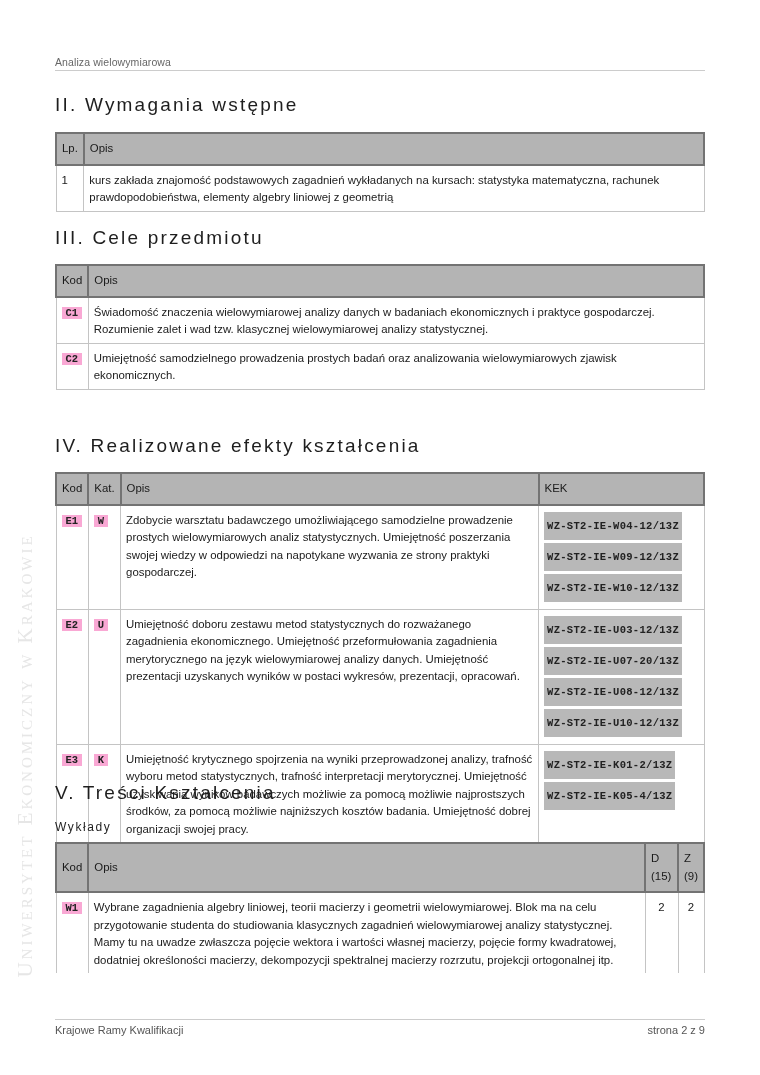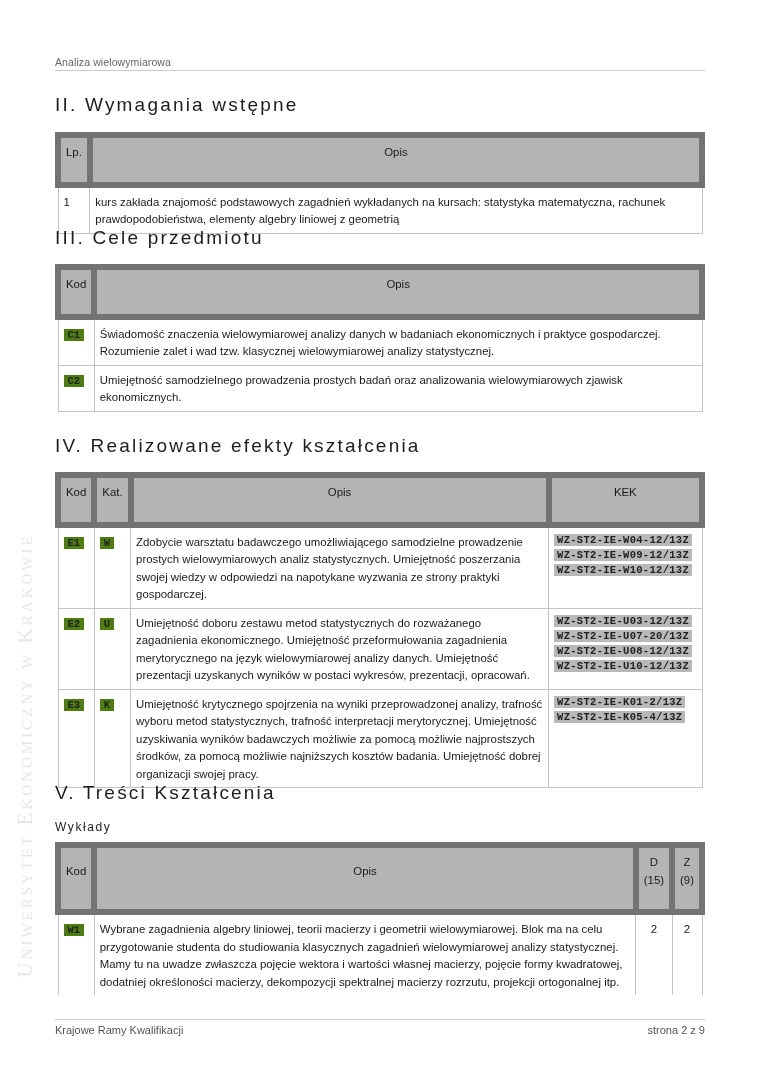--- a/index.html
+++ b/index.html
@@ -18,27 +18,27 @@
         font-family:"Liberation Serif", serif; font-size:21px; letter-spacing:3px;
         color:#e6e6e6; font-variant:small-caps; }
 
   h2 { position:absolute; left:55px; margin:0; font-weight:normal; font-size:19px;
        letter-spacing:2.2px; color:#1e1e1e;text-align:right; }
   h3 { position:absolute; left:55px; margin:0; font-weight:normal; font-size:12px;
        letter-spacing:1.6px; color:#1e1e1e; }
 
   table { position:absolute; left:55px; width:650px; border-collapse:collapse;
           font-size:11.4px; line-height:17.5px; color:#1a1a1a; }
-  th { background:#b4b4b4; font-weight:normal; text-align:center; padding:6px 5px 20px 5px;
-       border:6px solid #737373; height:16px; }
+  th { background:#b4b4b4; font-weight:normal; text-align:left; padding:6px 5px 6px 5px;
+       border:2px solid #737373; height:16px; }
   td { border:1px solid #c4c4c4; padding:6px 5px 4px 5px; vertical-align:top; }
   .code { font-family:"Liberation Mono", monospace; font-weight:bold; font-size:10.5px;
-          background:#4d7c0f; padding:0 4px; line-height:12px; display:inline-block; color:#222; }
+          background:#f9a8d4; padding:0 4px; line-height:12px; display:inline-block; color:#222; }
   .kek { display:block; font-family:"Liberation Mono", monospace; font-weight:bold;
-         font-size:10.5px; background:#b8b8b8; line-height:12px; padding:0 3px;
+         font-size:10.5px; background:#b8b8b8; line-height:12px; padding:8px 3px;
          margin-bottom:3px; width:fit-content; color:#222; letter-spacing:0.3px; }
   .num { text-align:center; }
 </style>
 </head>
 <body>
 
 <div class="running-header">Analiza wielowymiarowa</div>
 <div class="header-rule"></div>
 
 <div class="watermark">

